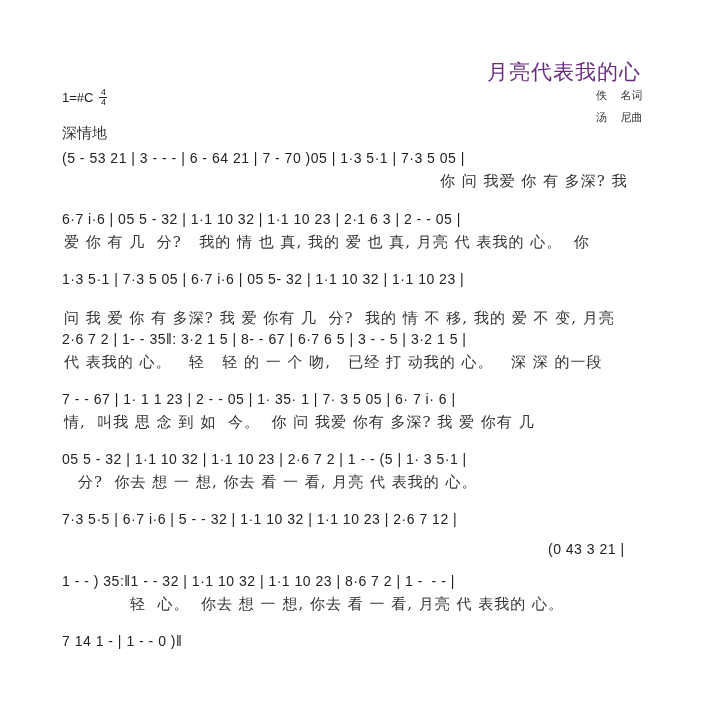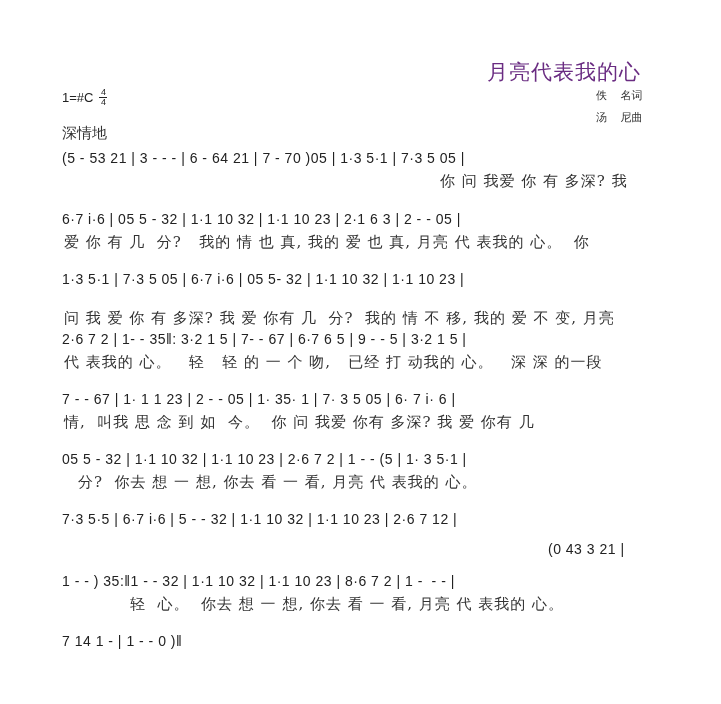--- a/index.html
+++ b/index.html
@@ -43,21 +43,21 @@
     <span class="notes">6·7 i·6 | 05 5 - 32 | 1·1 10 32 | 1·1 10 23 | 2·1 6 3 | 2 - - 05 |</span>
   </div>
 <div class="lyrics" style="top:233px; left:64px">爱 你 有 几  分?   我的 情 也 真, 我的 爱 也 真, 月亮 代 表我的 心。  你</div>
 
 <div class="line" style="top:267px">
     <span class="notes">1·3 5·1 | 7·3 5 05 | 6·7 i·6 | 05 5- 32 | 1·1 10 32 | 1·1 10 23 |</span>
   </div>
 <div class="lyrics" style="top:309px; left:64px">问 我 爱 你 有 多深? 我 爱 你有 几  分?  我的 情 不 移, 我的 爱 不 变, 月亮</div>
 
 <div class="line" style="top:327px">
-    <span class="notes">2·6 7 2 | 1- - 35‖: 3·2 1 5 | 7- - 67 | 6·7 6 5 | 9 - - 5 | 3·2 1 5 |</span>
+    <span class="notes">2·6 7 2 | 1- - 35‖: 3·2 1 5 | 8- - 67 | 6·7 6 5 | 3 - - 5 | 3·2 1 5 |</span>
   </div>
 <div class="lyrics" style="top:353px; left:64px">代 表我的 心。   轻   轻 的 一 个 吻,   已经 打 动我的 心。   深 深 的一段</div>
 
 <div class="line" style="top:387px">
     <span class="notes">7 - - 67 | 1· 1 1 23 | 2 - - 05 | 1· 35· 1 | 7· 3 5 05 | 6· 7 i· 6 |</span>
   </div>
 <div class="lyrics" style="top:413px; left:64px">情,  叫我 思 念 到 如  今。  你 问 我爱 你有 多深? 我 爱 你有 几</div>
 
 <div class="line" style="top:447px">
     <span class="notes">05 5 - 32 | 1·1 10 32 | 1·1 10 23 | 2·6 7 2 | 1 - - (5 | 1· 3 5·1 |</span>

